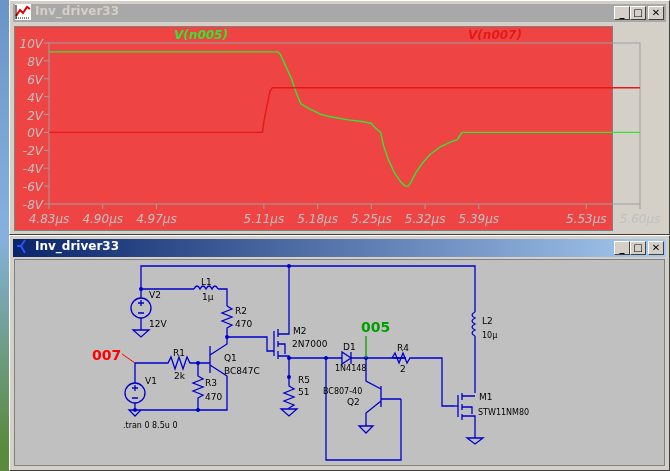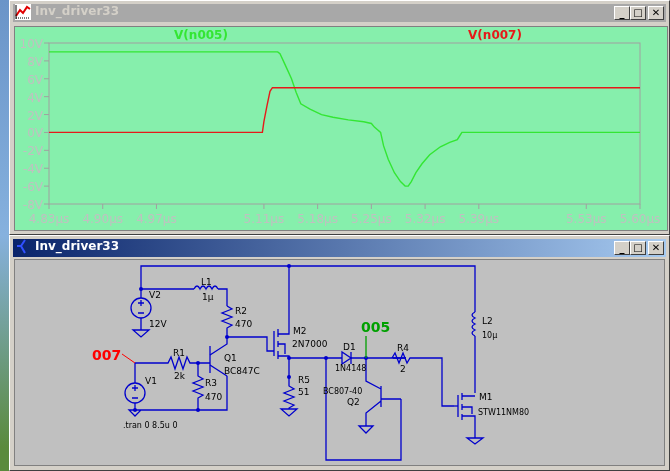--- a/index.html
+++ b/index.html
@@ -8,21 +8,21 @@
   .win{position:absolute;background:#d4d0c8;border:1px solid #fff;border-right-color:#404040;border-bottom-color:#404040;box-sizing:border-box;}
   .titlebar{position:absolute;left:3px;right:3px;top:3px;height:18px;display:flex;align-items:flex-start;}
   .titlebar.inactive{background:#a8a8a8;}
   .titlebar.active{background:linear-gradient(90deg,#0a246a,#a6caf0);}
   .title-icon{width:16px;height:16px;margin-left:2px;margin-right:4px;}
   .title-text{font-family:"DejaVu Sans",sans-serif;font-weight:bold;font-size:12px;color:#d4d0c8;white-space:nowrap;}
   .titlebar.active .title-text{color:#fff;}
   .btns{position:absolute;right:2px;top:2px;display:flex;gap:0;}
   .wbtn{width:16px;height:14px;background:#d4d0c8;border:1px solid #fff;border-right-color:#404040;border-bottom-color:#404040;box-sizing:border-box;margin-left:0;font-size:10px;line-height:12px;text-align:center;font-weight:bold;color:#000;font-family:"DejaVu Sans",sans-serif;}
   .wbtn.close{margin-left:2px;}
-  .plotpane{position:absolute;left:4px;top:25px;width:654px;height:205px;background:#86efac;border:1px solid #808080;box-sizing:border-box;}
+  .plotpane{position:absolute;left:4px;top:25px;width:599px;height:205px;background:#ef4444;border:1px solid #808080;box-sizing:border-box;font-style:italic;}
   .schpane{position:absolute;left:4px;top:23px;right:4px;bottom:4px;background:#c0c0c0;border:1px solid #808080;box-sizing:border-box;}
   svg text{font-family:"DejaVu Sans",sans-serif;}
 </style>
 </head>
 <body>
 
 <div class="desk-strip"></div>
 
 <div class="win" style="left:9px;top:0;width:661px;height:235px;">
   <div class="titlebar inactive">

